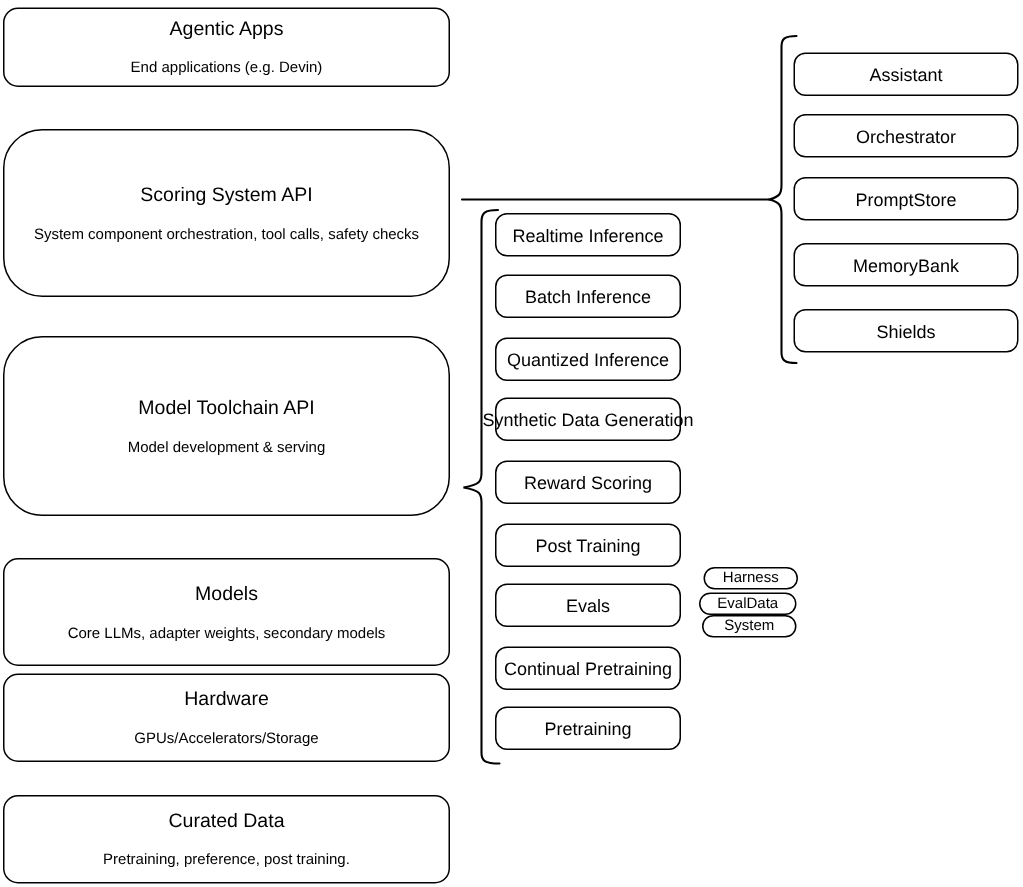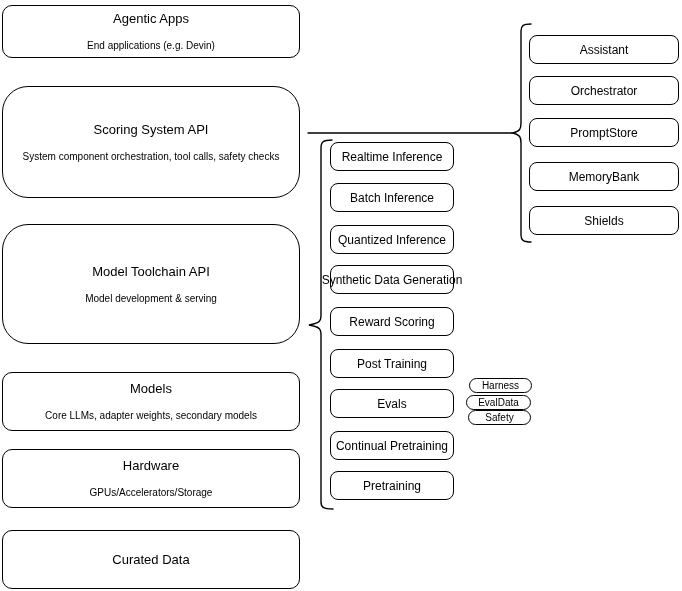--- a/index.html
+++ b/index.html
@@ -122,47 +122,48 @@
   <div class="lbox r26" style="top:86px;height:112px">
     <div class="ltitle">Scoring System API</div>
     <div class="lsub">System component orchestration, tool calls, safety checks</div>
   </div>
 
   <div class="lbox r26" style="top:224px;height:120px">
     <div class="ltitle">Model Toolchain API</div>
     <div class="lsub">Model development &amp; serving</div>
   </div>
 
-  <div class="lbox r10" style="top:372px;height:59px">
+  <div class="lbox r10" style="top:372px;height:72px">
     <div class="ltitle">Models</div>
     <div class="lsub">Core LLMs, adapter weights, secondary models</div>
   </div>
 
   <div class="lbox r10" style="top:449px;height:59px">
     <div class="ltitle">Hardware</div>
     <div class="lsub">GPUs/Accelerators/Storage</div>
   </div>
 
   <div class="lbox r10" style="top:530px;height:59px">
     <div class="ltitle">Curated Data</div>
+    <div class="lsub">Pretraining, preference, post training.</div>
   </div>
 
   <div class="mbox" style="top:142px">Realtime Inference</div>
   <div class="mbox" style="top:183px">Batch Inference</div>
   <div class="mbox" style="top:225px">Quantized Inference</div>
   <div class="mbox" style="top:265px">Synthetic Data Generation</div>
   <div class="mbox" style="top:307px">Reward Scoring</div>
   <div class="mbox" style="top:349px">Post Training</div>
   <div class="mbox" style="top:389px">Evals</div>
   <div class="mbox" style="top:431px">Continual Pretraining</div>
   <div class="mbox" style="top:471px">Pretraining</div>
 
   <div class="pill" style="left:469px;top:378px;width:63px">Harness</div>
   <div class="pill" style="left:466px;top:395px;width:65px">EvalData</div>
-  <div class="pill" style="left:468px;top:410px;width:63px">Safety</div>
+  <div class="pill" style="left:468px;top:410px;width:63px">System</div>
 
   <div class="rbox" style="top:35px">Assistant</div>
   <div class="rbox" style="top:76px">Orchestrator</div>
   <div class="rbox" style="top:118px">PromptStore</div>
   <div class="rbox" style="top:162px">MemoryBank</div>
   <div class="rbox" style="top:206px">Shields</div>
 
 </div>
 
 </body></html>

